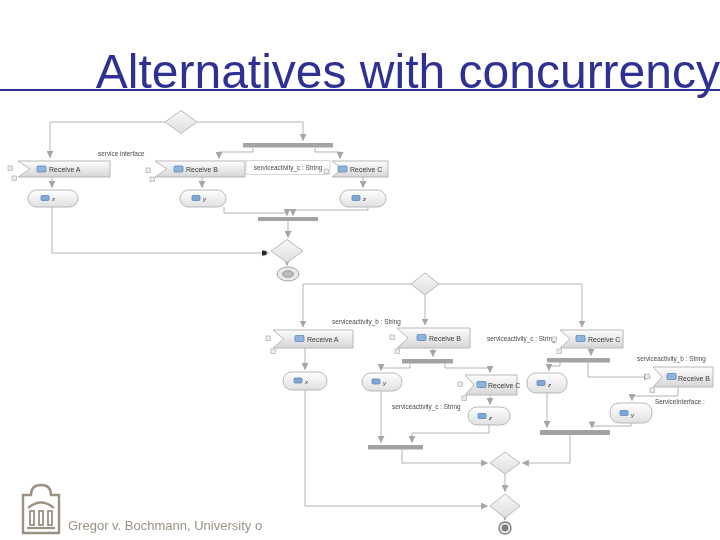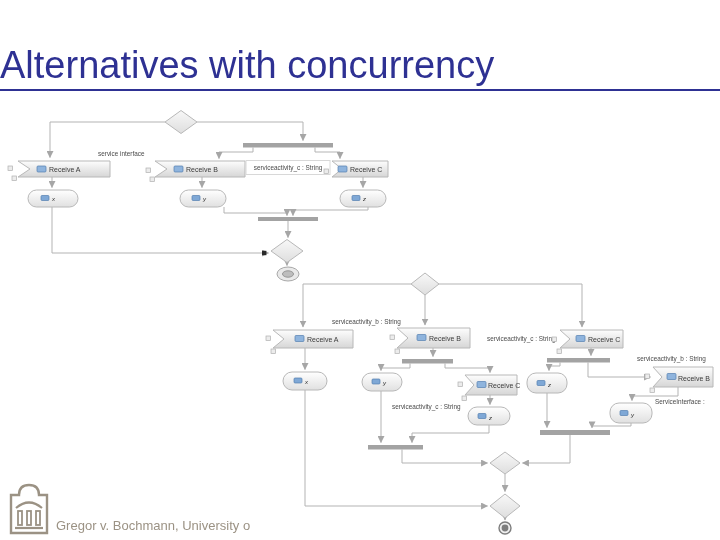--- a/index.html
+++ b/index.html
@@ -1,24 +1,24 @@
 <!DOCTYPE html>
 <html><head>
 <meta charset="utf-8">
 <style>
   html,body{margin:0;padding:0;}
   body{width:720px;height:540px;background:#ffffff;overflow:hidden;
        font-family:"Liberation Sans",sans-serif;}
   .slide{position:relative;width:720px;height:540px;background:#fff;}
   .title{position:absolute;top:44px;left:0;width:720px;margin:0;
-         text-align:left;font-size:38px;font-weight:400;letter-spacing:0;
+         text-align:right;font-size:48px;font-weight:400;letter-spacing:0;
          color:#2e3193;font-family:"Liberation Sans",sans-serif;}
   .rule{position:absolute;top:89px;left:0;width:720px;height:2px;background:#2e3193;}
   .diagram-svg{position:absolute;left:0;top:0;width:720px;height:540px;}
-  .footer{position:absolute;left:0;top:478px;width:591px;height:62px;}
+  .footer{position:absolute;left:12px;top:478px;width:591px;height:62px;}
   .footer-text{position:absolute;left:56px;top:40px;font-size:13px;color:#9b9284;
                white-space:nowrap;overflow:hidden;max-width:240px;}
   .logo{position:absolute;left:8px;top:2px;}
   svg text{font-family:"Liberation Sans",sans-serif;fill:#3a3a3a;}
   .edge{stroke:#b3b3b3;stroke-width:1;fill:none;}
   .bar{fill:#a3a3a3;stroke:none;}
   .lblbig{font-size:6.4px;fill:#4a4a4a;}
   .boxtxt{font-size:7px;}
   .act-letter{font-size:6px;font-style:italic;fill:#333;}
 </style>

